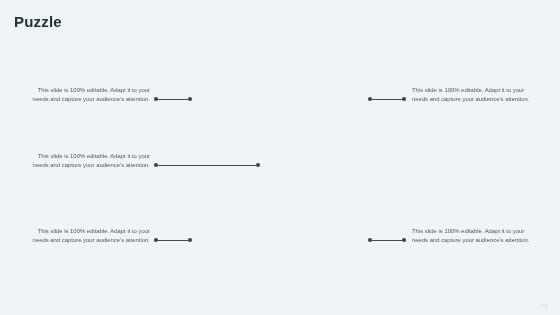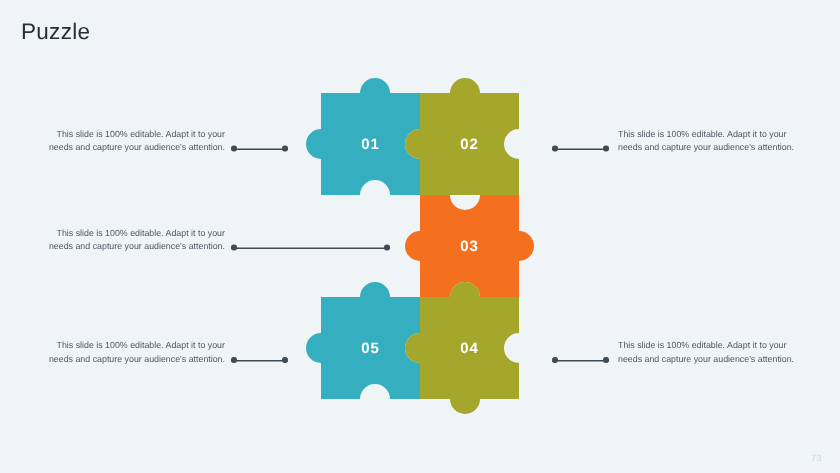--- a/index.html
+++ b/index.html
@@ -7,21 +7,21 @@
     width:560px;height:315px;
     background:#f0f6f8;
     font-family:"Liberation Sans", sans-serif;
     overflow:hidden;
     position:relative;
   }
   .slide{position:absolute;inset:0;background:#eff5f7;}
 
   .page-title{
     position:absolute;left:14px;top:13px;
-    font-size:15px;font-weight:normal;color:#23303a;
+    font-size:15px;font-weight:bold;color:#23303a;
     letter-spacing:.2px;
   }
 
   .puzzle-stage{
     position:absolute;left:196px;top:38px;
     width:168px;height:252px;
   }
   .puzzle-svg{display:block;width:168px;height:252px;overflow:visible;}
 
   .piece-label{
@@ -81,92 +81,20 @@
 
   <div class="callout left" style="left:24px;top:227px;">
     <div class="callout-text">This slide is 100% editable. Adapt it to your needs and capture your audience's attention.</div>
   </div>
   <div class="connector" style="left:154px;top:237px;width:38px;">
     <div class="conn-line"></div>
     <div class="conn-dot start"></div>
     <div class="conn-dot end"></div>
   </div>
 
-  <div class="puzzle-stage">
-    <svg class="puzzle-svg" viewBox="0 0 168 252" xmlns="http://www.w3.org/2000/svg">
-
-      <g>
-        <path fill="#35afc0" d="
-          M18,24 H44
-          a10,10 0 1,1 20,0
-          H84 V48
-          a10,10 0 1,0 0,20
-          V92 H64
-          a10,10 0 1,0 -20,0
-          H18 V68
-          a10,10 0 1,1 0,-20
-          Z"></path>
-        <text class="piece-label" x="51" y="59">01</text>
-      </g>
-
-      <g>
-        <path fill="#a4a72c" d="
-          M84,24 H104
-          a10,10 0 1,1 20,0
-          H150 V48
-          a10,10 0 1,0 0,20
-          V92 H84 V68
-          a10,10 0 1,1 0,-20
-          Z"></path>
-        <text class="piece-label" x="117" y="59">02</text>
-      </g>
-
-      <g>
-        <path fill="#f4701f" d="
-          M84,92 H104
-          a10,10 0 1,0 20,0
-          H150 V116
-          a10,10 0 1,1 0,20
-          V160 H124
-          a10,10 0 1,0 -20,0
-          H84 V136
-          a10,10 0 1,1 0,-20
-          Z"></path>
-        <text class="piece-label" x="117" y="127">03</text>
-      </g>
-
-      <g>
-        <path fill="#35afc0" d="
-          M18,160 H44
-          a10,10 0 1,1 20,0
-          H84 V184
-          a10,10 0 1,0 0,20
-          V228 H64
-          a10,10 0 1,0 -20,0
-          H18 V204
-          a10,10 0 1,1 0,-20
-          Z"></path>
-        <text class="piece-label" x="51" y="195">05</text>
-      </g>
-
-      <g>
-        <path fill="#a4a72c" d="
-          M84,160 H104
-          a10,10 0 1,1 20,0
-          H150 V184
-          a10,10 0 1,0 0,20
-          V228 H124
-          a10,10 0 1,1 -20,0
-          H84 V204
-          a10,10 0 1,1 0,-20
-          Z"></path>
-        <text class="piece-label" x="117" y="195">04</text>
-      </g>
-    </svg>
-  </div>
 
   <div class="connector" style="left:368px;top:96px;width:38px;">
     <div class="conn-line"></div>
     <div class="conn-dot start"></div>
     <div class="conn-dot end"></div>
   </div>
   <div class="callout right" style="left:412px;top:86px;">
     <div class="callout-text">This slide is 100% editable. Adapt it to your needs and capture your audience's attention.</div>
   </div>
 

